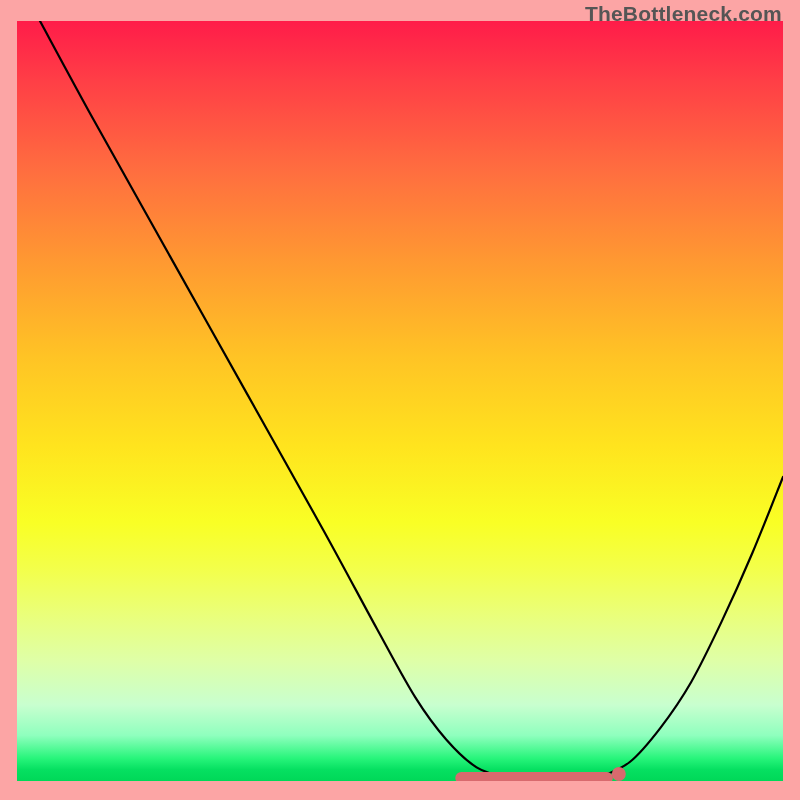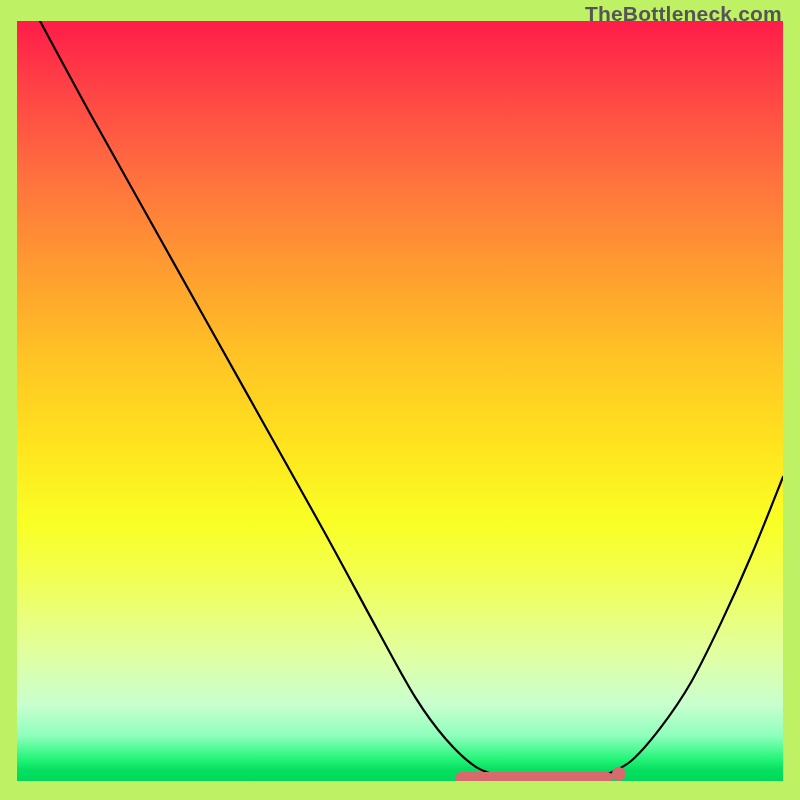--- a/index.html
+++ b/index.html
@@ -7,21 +7,21 @@
     padding: 0;
     width: 800px;
     height: 800px;
     overflow: hidden;
     font-family: Arial, Helvetica, sans-serif;
   }
   .frame {
     position: relative;
     width: 800px;
     height: 800px;
-    background: #bef264;
+    background: #fca5a5;
     box-sizing: border-box;
   }
   .plot-area {
     position: absolute;
     left: 17px;
     top: 21px;
     width: 766px;
     height: 760px;
     background: linear-gradient(to bottom,
       #ff1c49 0%,

